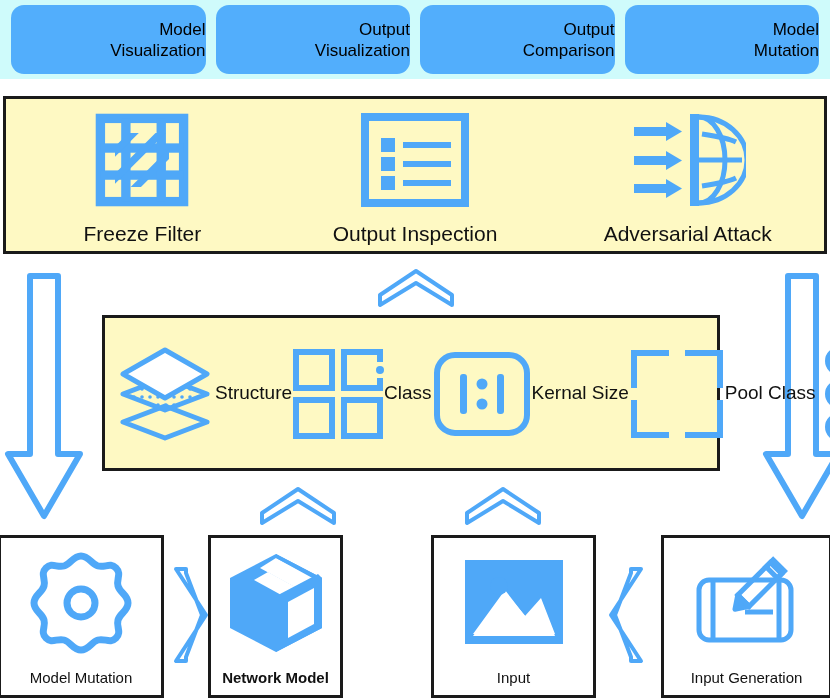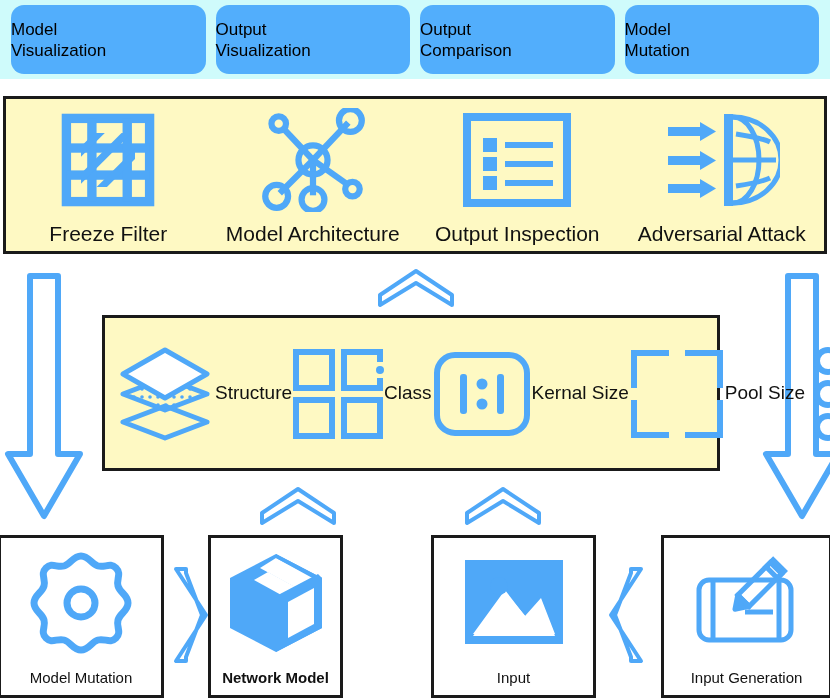--- a/index.html
+++ b/index.html
@@ -28,21 +28,21 @@
     padding: 5px 6px;
   }
   .tab {
     flex: 1 1 0;
     height: 69px;
     margin: 0 5px;
     background: #52AEFC;
     border-radius: 13px;
     display: flex;
     flex-direction: column;
-    align-items: flex-start;
+    align-items: flex-end;
     justify-content: center;
     color: #000000;
     font-size: 17px;
     line-height: 21px;
     text-align: center;
     cursor: pointer;
   }
   .tab-line { display: block; }
 
   
@@ -202,40 +202,20 @@
           <g clip-path="url(#ffclip)" stroke="#4FA8F8" stroke-width="7">
             <line x1="16" y1="76" x2="76" y2="16"></line>
             <line x1="32" y1="88" x2="92" y2="28"></line>
             <line x1="2" y1="64" x2="62" y2="4"></line>
           </g>
         </svg>
       </div>
       <div class="cap">Freeze Filter</div>
     </div>
 
-    <div class="top-cell">
-      <div class="glyph">
-        <svg width="108" height="104" viewBox="0 0 104 100">
-          <g stroke="#4FA8F8" stroke-width="6" fill="none">
-            <line x1="52" y1="50" x2="22" y2="18"></line>
-            <line x1="52" y1="50" x2="86" y2="14"></line>
-            <line x1="52" y1="50" x2="20" y2="82"></line>
-            <line x1="52" y1="50" x2="52" y2="84"></line>
-            <line x1="52" y1="50" x2="86" y2="74"></line>
-          </g>
-          <circle cx="52" cy="50" r="14" fill="none" stroke="#4FA8F8" stroke-width="6"></circle>
-          <circle cx="19" cy="15" r="7" fill="none" stroke="#4FA8F8" stroke-width="6"></circle>
-          <circle cx="88" cy="12" r="11" fill="none" stroke="#4FA8F8" stroke-width="6"></circle>
-          <circle cx="17" cy="85" r="11" fill="none" stroke="#4FA8F8" stroke-width="6"></circle>
-          <circle cx="52" cy="88" r="11" fill="none" stroke="#4FA8F8" stroke-width="6"></circle>
-          <circle cx="90" cy="78" r="7" fill="none" stroke="#4FA8F8" stroke-width="6"></circle>
-        </svg>
-      </div>
-      <div class="cap">Model Architecture</div>
-    </div>
 
     <div class="top-cell">
       <div class="glyph">
         <svg width="112" height="96" viewBox="0 0 112 96">
           <rect x="6" y="5" width="100" height="86" fill="none" stroke="#4FA8F8" stroke-width="8"></rect>
           <rect x="22" y="26" width="14" height="14" fill="#4FA8F8"></rect>
           <rect x="22" y="45" width="14" height="14" fill="#4FA8F8"></rect>
           <rect x="22" y="64" width="14" height="14" fill="#4FA8F8"></rect>
           <rect x="44" y="30" width="48" height="6" fill="#4FA8F8"></rect>
           <rect x="44" y="49" width="48" height="6" fill="#4FA8F8"></rect>
@@ -365,21 +345,21 @@
       <div class="glyph">
         <svg width="96" height="92" viewBox="0 0 96 92">
           <g stroke="#4FA8F8" stroke-width="6" fill="none" stroke-linecap="butt">
             <path d="M40 5 L5 5 L5 40"></path>
             <path d="M56 5 L91 5 L91 40"></path>
             <path d="M5 52 L5 87 L40 87"></path>
             <path d="M91 52 L91 87 L56 87"></path>
           </g>
         </svg>
       </div>
-      <div class="cap">Pool Size</div>
+      <div class="cap">Pool Class</div>
     </div>
 
     <div class="mid-cell">
       <div class="glyph">
         <svg width="46" height="96" viewBox="0 0 46 96">
           <circle cx="23" cy="15" r="11" fill="none" stroke="#4FA8F8" stroke-width="6"></circle>
           <circle cx="23" cy="48" r="11" fill="none" stroke="#4FA8F8" stroke-width="6"></circle>
           <circle cx="23" cy="81" r="11" fill="none" stroke="#4FA8F8" stroke-width="6"></circle>
         </svg>
       </div>

